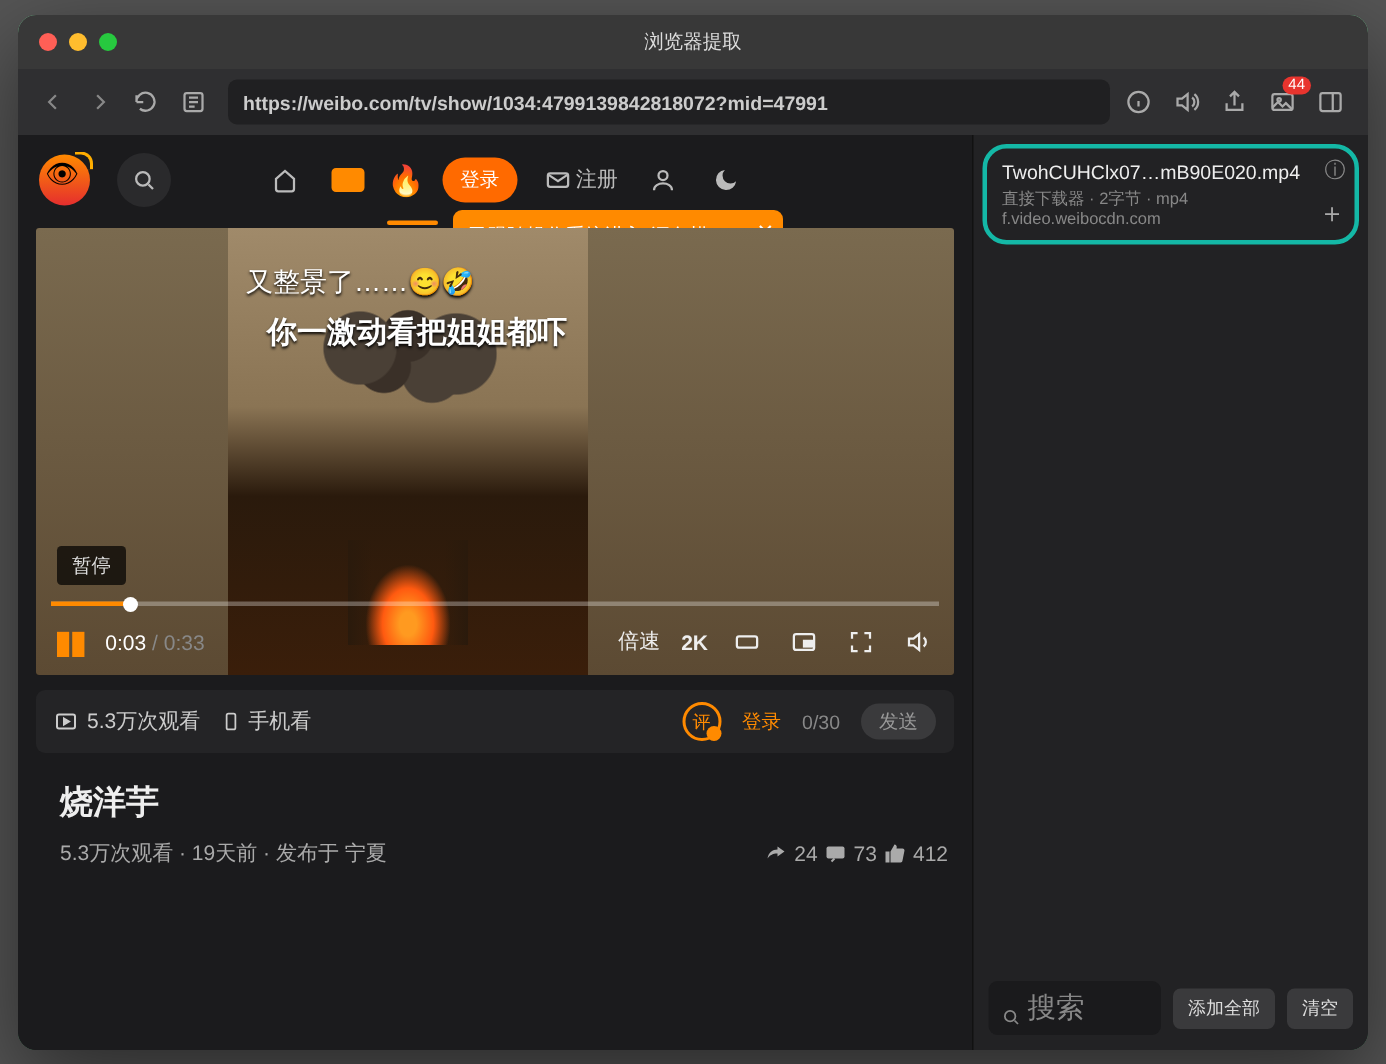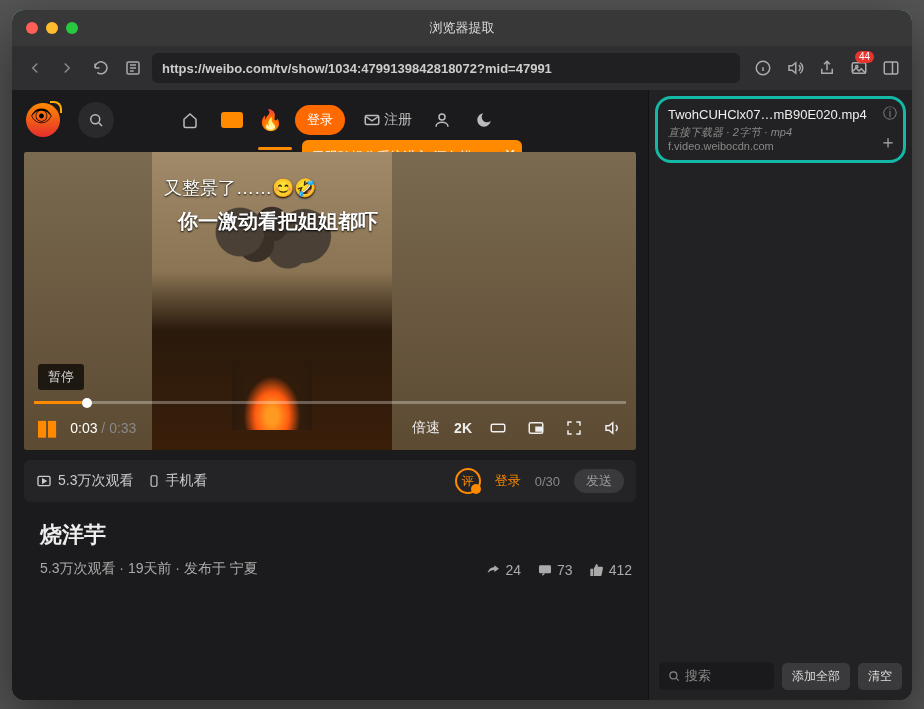--- a/index.html
+++ b/index.html
@@ -17,21 +17,21 @@
   .tdot { width: 12px; height: 12px; border-radius: 50%; }
   .tdot.red { background: #ff5f56; }
   .tdot.yellow { background: #ffbd2e; }
   .tdot.green { background: #27c93f; }
   .wtitle { position: absolute; left: 0; right: 0; text-align: center; color: #ddd; font-size: 13px; }
   .toolbar {
     height: 44px; display: flex; align-items: center; padding: 0 12px; gap: 10px;
     background: #2f2f31;
   }
   .nav-btn { width: 22px; height: 28px; display: flex; align-items: center; justify-content: center; color: #888; cursor: pointer; }
-  .tool-icon { width: 22px; height: 22px; display: flex; align-items: center; justify-content: flex-end; color: #aaa; cursor: pointer; position: relative; }
+  .tool-icon { width: 22px; height: 22px; display: flex; align-items: center; justify-content: flex-start; color: #aaa; cursor: pointer; position: relative; }
   .url {
     flex: 1; height: 30px; background: #202022; border-radius: 6px;
     padding: 0 10px; color: #ccc; font-size: 13px; display: flex; align-items: center;
     overflow: hidden; white-space: nowrap; font-weight: bold;
   }
   .badge {
     position: absolute; top: -6px; right: -6px; background: #e8342e; color: #fff;
     font-size: 10px; border-radius: 8px; padding: 1px 4px; line-height: 1;
   }
   .body { flex: 1; display: flex; background: #1c1c1e; }
@@ -95,34 +95,34 @@
     background:#242426; border-radius:6px; padding:8px 12px; font-size:14px; color:#ccc;justify-content:space-between;
   }
   .view-count { display:flex; align-items:center; gap:6px; }
   .mobile-watch { display:flex; align-items:center; gap:4px; }
   .pill-send { background:#3a3a3c; color:#999; border-radius:14px; padding:3px 12px; font-size:13px; cursor:pointer; }
   .login-txt { color:#ff8a00; font-size:13px; cursor:pointer; }
   .danmu-ico { width:26px;height:26px; border:2px solid #ff8a00; border-radius:50%; color:#ff8a00; display:flex;align-items:center;justify-content:center; font-size:12px; position:relative; }
   .danmu-ico::after{content:"";position:absolute;right:-2px;bottom:-2px;width:10px;height:10px;background:#ff8a00;border-radius:50%;}
   .info { padding:18px 16px 0 28px; color:#eee; }
   .vtitle { font-size:22px; font-weight:600; margin-bottom:10px; }
-  .meta-row { display:flex; align-items:flex-end; font-size:14px; color:#aaa; gap:6px; }
-  .meta-row .stats { margin-left:auto; display:flex; gap:16px; align-items:center; color:#aaa; }
+  .meta-row { display:flex; align-items:center; font-size:14px; color:#aaa; gap:6px; }
+  .meta-row .stats { margin-left:auto; display:flex; gap:4px; align-items:center; color:#aaa; }
   .stat { display:flex; align-items:center; gap:4px; }
   .right-item {
     margin:6px; padding:8px 10px; border:3px solid #14b8a6; border-radius:16px;
     color:#ddd; position:relative;
   }
   .right-item .fn { font-size:13px; color:#eee; margin-bottom:3px; overflow:hidden; text-overflow:ellipsis; white-space:nowrap; }
-  .right-item .sub { font-size:11px; color:#888;font-style:italic; }
+  .right-item .sub { font-size:11px; color:#888; }
   .right-item .host { font-size:11px; color:#888; }
   .right-item .info-i { position:absolute; right:6px; top:6px; color:#888; font-size:14px; }
   .right-item .plus { position:absolute; right:6px; bottom:6px; color:#aaa; font-size:18px; cursor:pointer; }
   .right-footer { margin-top:auto; padding:10px; display:flex; gap:8px; align-items:center; }
-  .search-box { flex:1; background:#1a1a1c; border-radius:6px; padding:5px 8px; color:#888; font-size:13px; display:flex; align-items:center; gap:4px; }
+  .search-box { flex:1; background:#1a1a1c; border-radius:6px; padding:5px 8px; color:#888; font-size:19px; display:flex; align-items:flex-end; gap:4px; }
   .fbtn { background:#3a3a3c; color:#ddd; font-size:12px; padding:5px 10px; border-radius:5px; cursor:pointer; }
   svg { width:18px; height:18px; fill:none; stroke:currentColor; stroke-width:2; }
 </style>
 </head>
 <body>
 
 <div class="window">
 
   <div class="titlebar">
     <div class="traffic">

